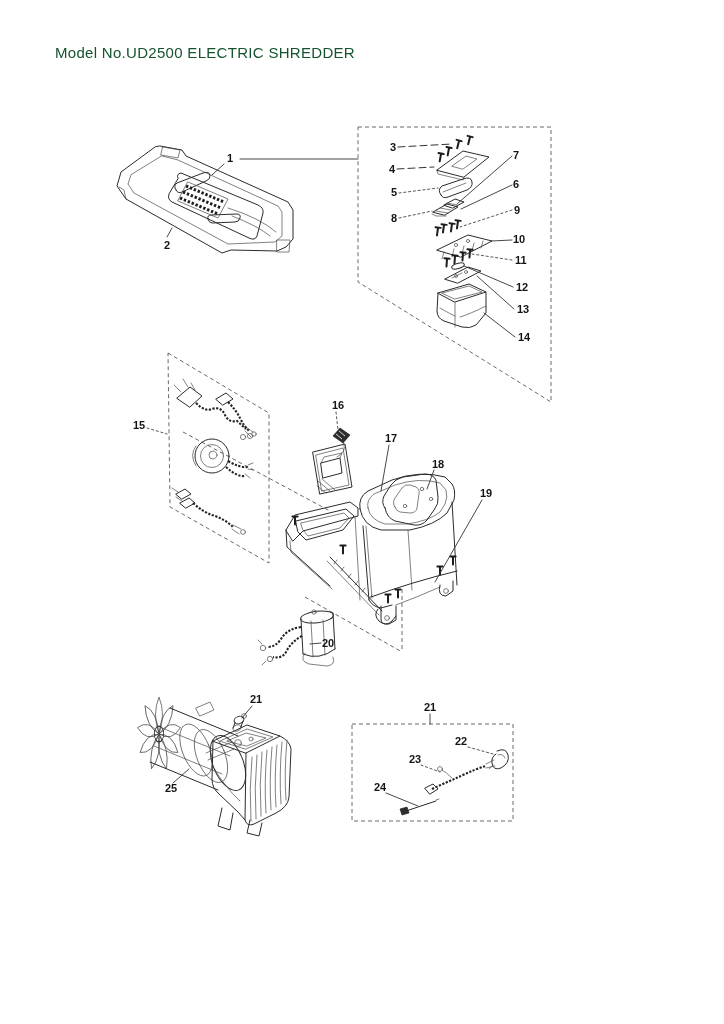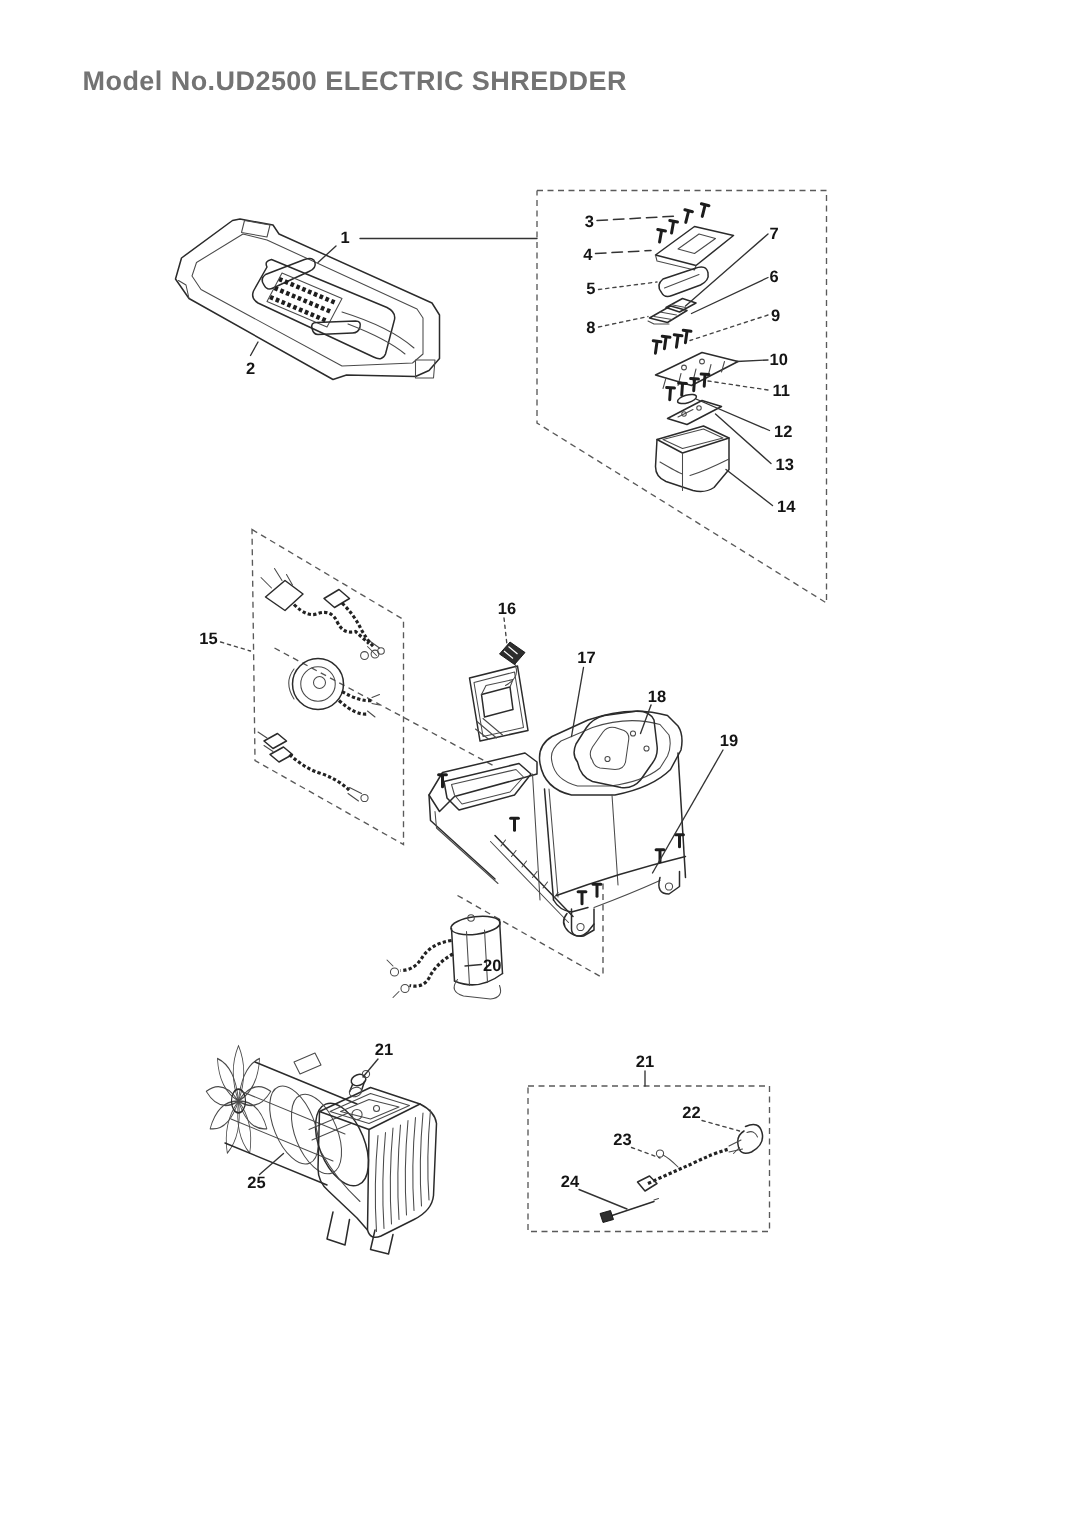--- a/index.html
+++ b/index.html
@@ -1,19 +1,19 @@
 <!DOCTYPE html>
 <html><head>
 <meta charset="utf-8">
 <style>
   html,body{margin:0;padding:0;background:#fff;}
   .page{position:relative;width:724px;height:1024px;background:#fff;overflow:hidden;
         font-family:"Liberation Sans",sans-serif;}
-  .doc-title{position:absolute;left:55px;top:44px;font-size:18px;font-weight:bold;
-             color:#737373;letter-spacing:.3px;white-space:nowrap;}
+  .doc-title{position:absolute;left:55px;top:44px;font-size:15px;font-weight:normal;
+             color:#14532d;letter-spacing:.3px;white-space:nowrap;}
   svg{position:absolute;left:0;top:0;}
   .ln{fill:none;stroke:#2b2b2b;stroke-width:1;stroke-linejoin:round;stroke-linecap:round;}
   .ln2{fill:none;stroke:#4a4a4a;stroke-width:.7;stroke-linejoin:round;stroke-linecap:round;}
   .dashbox{fill:none;stroke:#5a5a5a;stroke-width:.9;stroke-dasharray:4 3;}
   .leader{fill:none;stroke:#333;stroke-width:.9;stroke-linecap:round;}
   .leader-dash{fill:none;stroke:#444;stroke-width:.9;stroke-dasharray:2.2 2.6;stroke-linecap:round;}
   .leader-ldash{fill:none;stroke:#333;stroke-width:1;stroke-dasharray:7 4;stroke-linecap:round;}
   .align-dash{fill:none;stroke:#555;stroke-width:.9;stroke-dasharray:4 3;}
   .bolt{fill:none;stroke:#1c1c1c;stroke-width:2;stroke-linecap:round;}
   .cable{fill:none;stroke:#222;stroke-width:2.1;stroke-dasharray:2.2 1.5;stroke-linecap:butt;}

